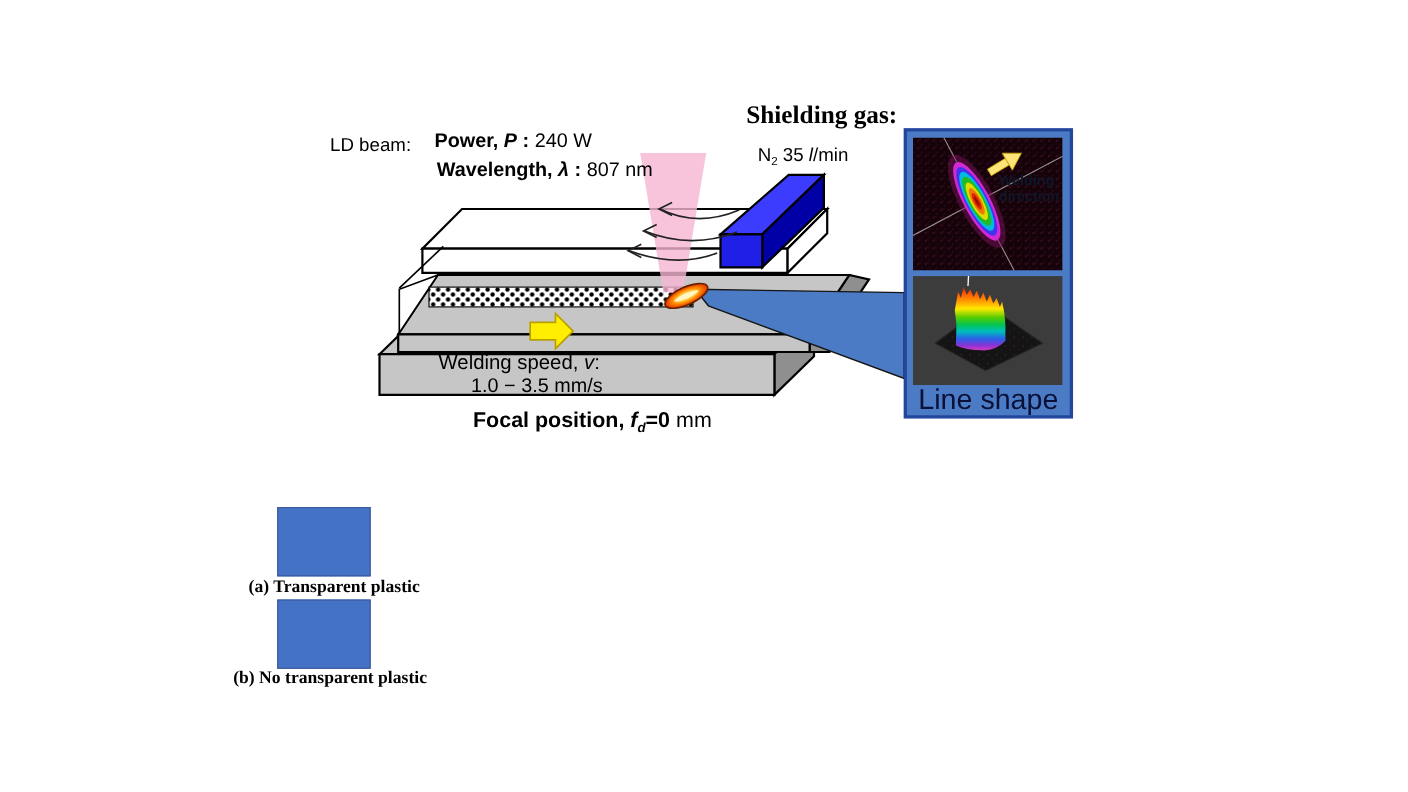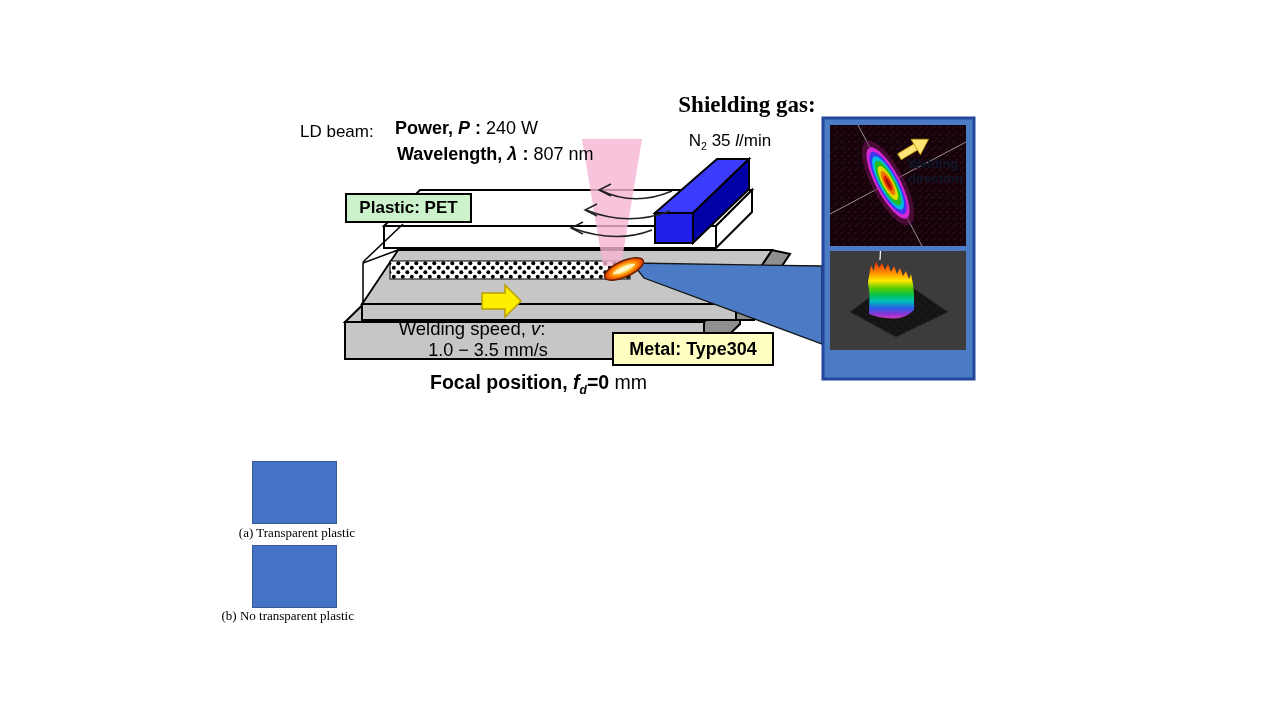--- a/index.html
+++ b/index.html
@@ -22,21 +22,21 @@
   #metal-box{left:612px;top:332px;width:158px;height:30px;line-height:30px;
              background:#ffffc2;border:2px solid #000;font-size:18px;font-weight:bold;}
   #weld-speed{left:368px;top:318px;width:208px;font-size:18.5px;font-weight:normal;}
   #speed-val{left:400px;top:340px;width:176px;font-size:18px;}
   #focal-line{left:430px;top:371px;font-size:19.5px;font-weight:bold;}
   #panel-caption{left:826px;top:348px;width:145px;font-size:26px;color:#0a1038;}
   #weld-dir{left:908px;top:157px;font-size:13px;line-height:14.5px;font-weight:bold;color:#0f172a;}
   .fig-rect{position:absolute;width:83px;height:61px;background:#4472c4;border:1px solid #39599c;}
   #fig-rect-a{left:252px;top:461px;}
   #fig-rect-b{left:252px;top:545px;}
-  .fig-label{font-family:"Liberation Serif",serif;font-size:13px;}
+  .fig-label{font-family:"Liberation Serif",serif;font-size:16px;font-weight:bold;}
   #fig-a-label{left:226px;top:525px;width:142px;}
   #fig-b-label{left:212px;top:608px;width:142px;text-align:right;}
 </style>
 </head>
 <body>
 
 <div id="slide">
 
   <svg id="diagram-svg" viewBox="0 0 1280 720">
     <defs>
@@ -172,39 +172,38 @@
   <div class="abs" id="wavelength-line">
     <span class="b">Wavelength, </span><span class="bi">λ</span><span class="b"> : </span><span>807 nm</span>
   </div>
 
   <div class="abs ctr" id="shield-title">Shielding gas:</div>
 
   <div class="abs ctr" id="shield-value">
     <span>N</span><sub>2</sub><span> 35 </span><span class="i">l</span><span>/min</span>
   </div>
 
-  <div class="abs ctr" id="plastic-box">Plastic: PET</div>
-
-  <div class="abs ctr" id="metal-box">Metal: Type304</div>
+
 
   <div class="abs ctr" id="weld-speed">
     <span>Welding speed, </span><span class="i">v</span><span>:</span>
   </div>
 
   <div class="abs ctr" id="speed-val">1.0 − 3.5 mm/s</div>
 
   <div class="abs" id="focal-line">
     <span>Focal position, </span><span class="bi">f</span><sub class="bi">d</sub><span>=0</span><span style="font-weight:normal"> mm</span>
   </div>
 
   <div class="abs" id="weld-dir">
     <div>Welding</div>
     <div>direction</div>
   </div>
 
+  <div class="abs ctr" id="panel-caption">Line shape</div>
 
   <div class="fig-rect" id="fig-rect-a"></div>
   <div class="abs ctr fig-label" id="fig-a-label">(a) Transparent plastic</div>
 
   <div class="fig-rect" id="fig-rect-b"></div>
   <div class="abs ctr fig-label" id="fig-b-label">(b) No transparent plastic</div>
 
 </div>
 
 </body></html>

